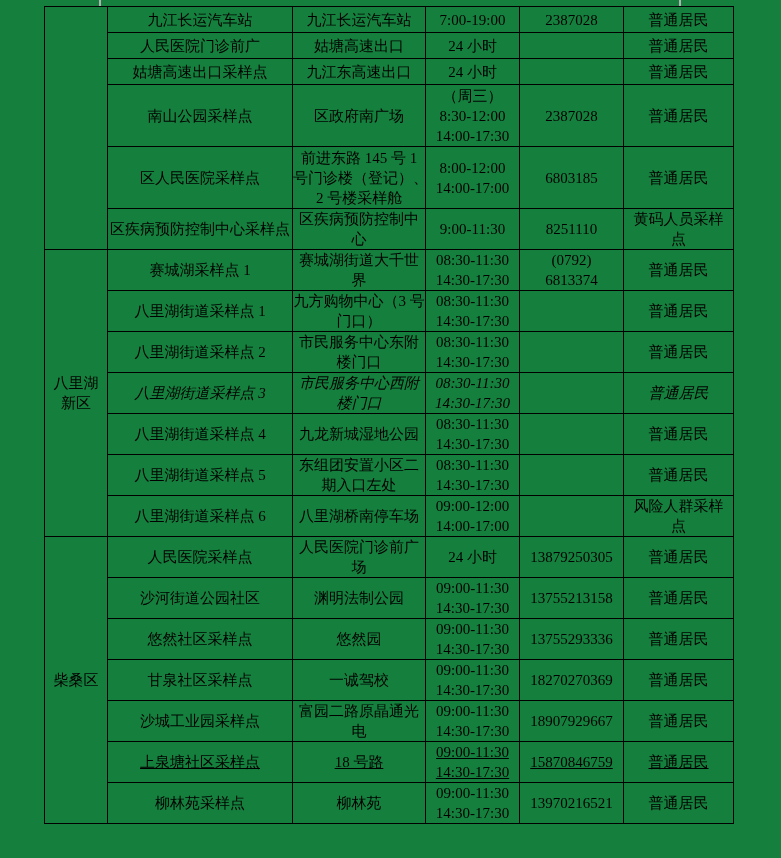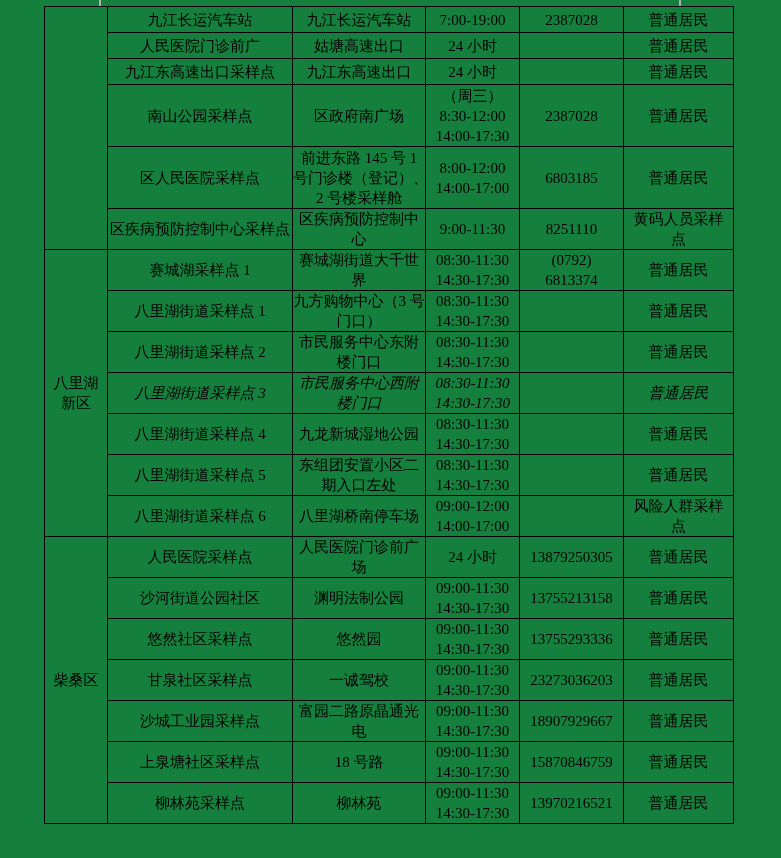--- a/index.html
+++ b/index.html
@@ -77,21 +77,21 @@
           <td>普通居民</td>
         </tr>
         <tr style="height: 26px;">
           <td>人民医院门诊前广</td>
           <td>姑塘高速出口</td>
           <td>24 小时</td>
           <td></td>
           <td>普通居民</td>
         </tr>
         <tr style="height: 26px;">
-          <td>九江东高速出口采样点</td>
+          <td>姑塘高速出口采样点</td>
           <td>九江东高速出口</td>
           <td>24 小时</td>
           <td></td>
           <td>普通居民</td>
         </tr>
         <tr style="height: 62px;">
           <td>南山公园采样点</td>
           <td>区政府南广场</td>
           <td>（周三）
 8:30-12:00
@@ -206,33 +206,33 @@
           <td>09:00-11:30
 14:30-17:30</td>
           <td>13755293336</td>
           <td>普通居民</td>
         </tr>
         <tr style="height: 41px;">
           <td>甘泉社区采样点</td>
           <td>一诚驾校</td>
           <td>09:00-11:30
 14:30-17:30</td>
-          <td>23273036203</td>
+          <td>18270270369</td>
           <td>普通居民</td>
         </tr>
         <tr style="height: 41px; padding-left: 32px;">
           <td>沙城工业园采样点</td>
           <td>富园二路原晶通光
 电</td>
           <td>09:00-11:30
 14:30-17:30</td>
           <td>18907929667</td>
           <td>普通居民</td>
         </tr>
-        <tr style="height: 41px;">
+        <tr style="height: 41px; text-decoration: underline;">
           <td>上泉塘社区采样点</td>
           <td>18 号路</td>
           <td>09:00-11:30
 14:30-17:30</td>
           <td>15870846759</td>
           <td>普通居民</td>
         </tr>
         <tr style="height: 41px; border-radius: 18px;">
           <td>柳林苑采样点</td>
           <td>柳林苑</td>

